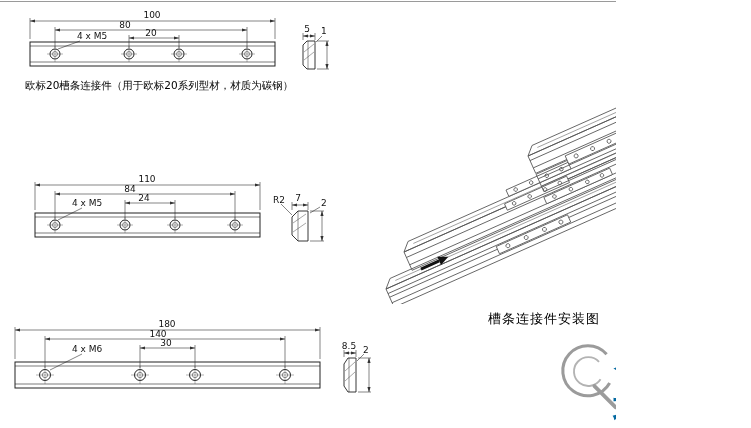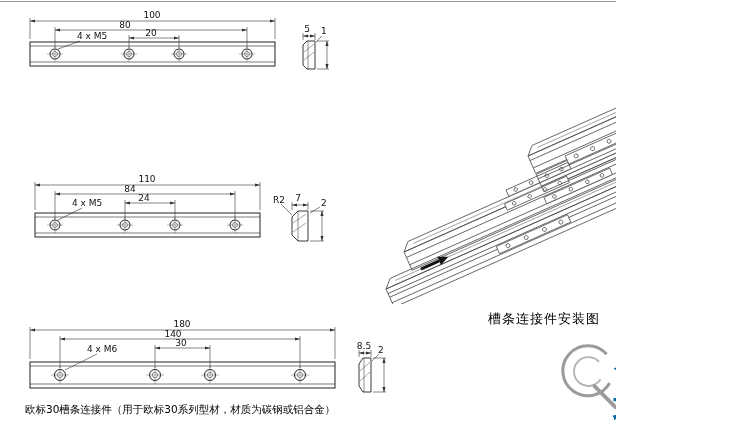--- a/index.html
+++ b/index.html
@@ -81,20 +81,21 @@
           <line x1="290" y1="32" x2="290" y2="25"></line>
         <line x1="278" y1="28" x2="290" y2="28" marker-start="url(#ar1)" marker-end="url(#ar1)"></line>
         <line x1="297" y1="28" x2="291" y2="34"></line>
         <line x1="292" y1="33" x2="304" y2="33"></line>
           <line x1="292" y1="61" x2="304" y2="61"></line>
         <line x1="302" y1="33" x2="302" y2="61" marker-start="url(#ar1)" marker-end="url(#ar1)"></line>
       </g>
       <text x="282" y="24" text-anchor="middle">5</text>
       <text x="296" y="26">1</text>
     </svg>
+    <div class="caption">欧标20槽条连接件（用于欧标20系列型材，材质为碳钢）</div>
   </section>
 
   <section class="fig" style="left:30px;top:169px">
     <svg width="330" height="76" viewBox="0 0 330 76">
       <defs>
         <marker id="ar2" viewBox="0 0 10 10" refX="9.5" refY="5" markerWidth="9" markerHeight="9" orient="auto-start-reverse">
           <path d="M0,2 L10,5 L0,8 Z" fill="#333"></path>
         </marker>
       </defs>
       <g stroke="#333" stroke-width="0.6" fill="none">
@@ -151,21 +152,21 @@
         <line x1="280" y1="42" x2="294" y2="42"></line>
           <line x1="280" y1="72" x2="294" y2="72"></line>
         <line x1="292" y1="42" x2="292" y2="72" marker-start="url(#ar2)" marker-end="url(#ar2)"></line>
       </g>
       <text x="243" y="34">R2</text>
       <text x="268" y="32" text-anchor="middle">7</text>
       <text x="291" y="37">2</text>
     </svg>
   </section>
 
-  <section class="fig" style="left:25px;top:316px">
+  <section class="fig" style="left:10px;top:316px">
     <svg width="365" height="82" viewBox="0 0 365 82">
       <defs>
         <marker id="ar3" viewBox="0 0 10 10" refX="9.5" refY="5" markerWidth="9" markerHeight="9" orient="auto-start-reverse">
           <path d="M0,2 L10,5 L0,8 Z" fill="#333"></path>
         </marker>
       </defs>
       <g stroke="#333" stroke-width="0.6" fill="none">
         <line x1="5" y1="43" x2="5" y2="11"></line>
           <line x1="310" y1="43" x2="310" y2="11"></line>
         <line x1="5" y1="14" x2="310" y2="14" marker-start="url(#ar3)" marker-end="url(#ar3)"></line>
@@ -215,21 +216,20 @@
           <line x1="346" y1="41" x2="346" y2="34"></line>
         <line x1="334" y1="37" x2="346" y2="37" marker-start="url(#ar3)" marker-end="url(#ar3)"></line>
         <line x1="354" y1="38" x2="347" y2="45"></line>
         <line x1="348" y1="42" x2="361" y2="42"></line>
           <line x1="348" y1="76" x2="361" y2="76"></line>
         <line x1="359" y1="42" x2="359" y2="76" marker-start="url(#ar3)" marker-end="url(#ar3)"></line>
       </g>
       <text x="339" y="33" text-anchor="middle">8.5</text>
       <text x="353" y="37">2</text>
     </svg>
-    <div class="caption">欧标30槽条连接件（用于欧标30系列型材，材质为碳钢或铝合金）</div>
   </section>
 
   <svg class="fig" style="left:378px;top:4px" width="372" height="300" viewBox="0 0 372 300">
     <g stroke="#555" stroke-width="0.8" fill="none">
 
       <g transform="translate(26,248) rotate(-24)">
         <polygon points="0,0 265,0 273,-8 8,-8"></polygon>
         <rect x="0" y="0" width="265" height="20"></rect>
         <line x1="0" y1="6" x2="265" y2="6"></line>
         <line x1="0" y1="14" x2="265" y2="14"></line>

